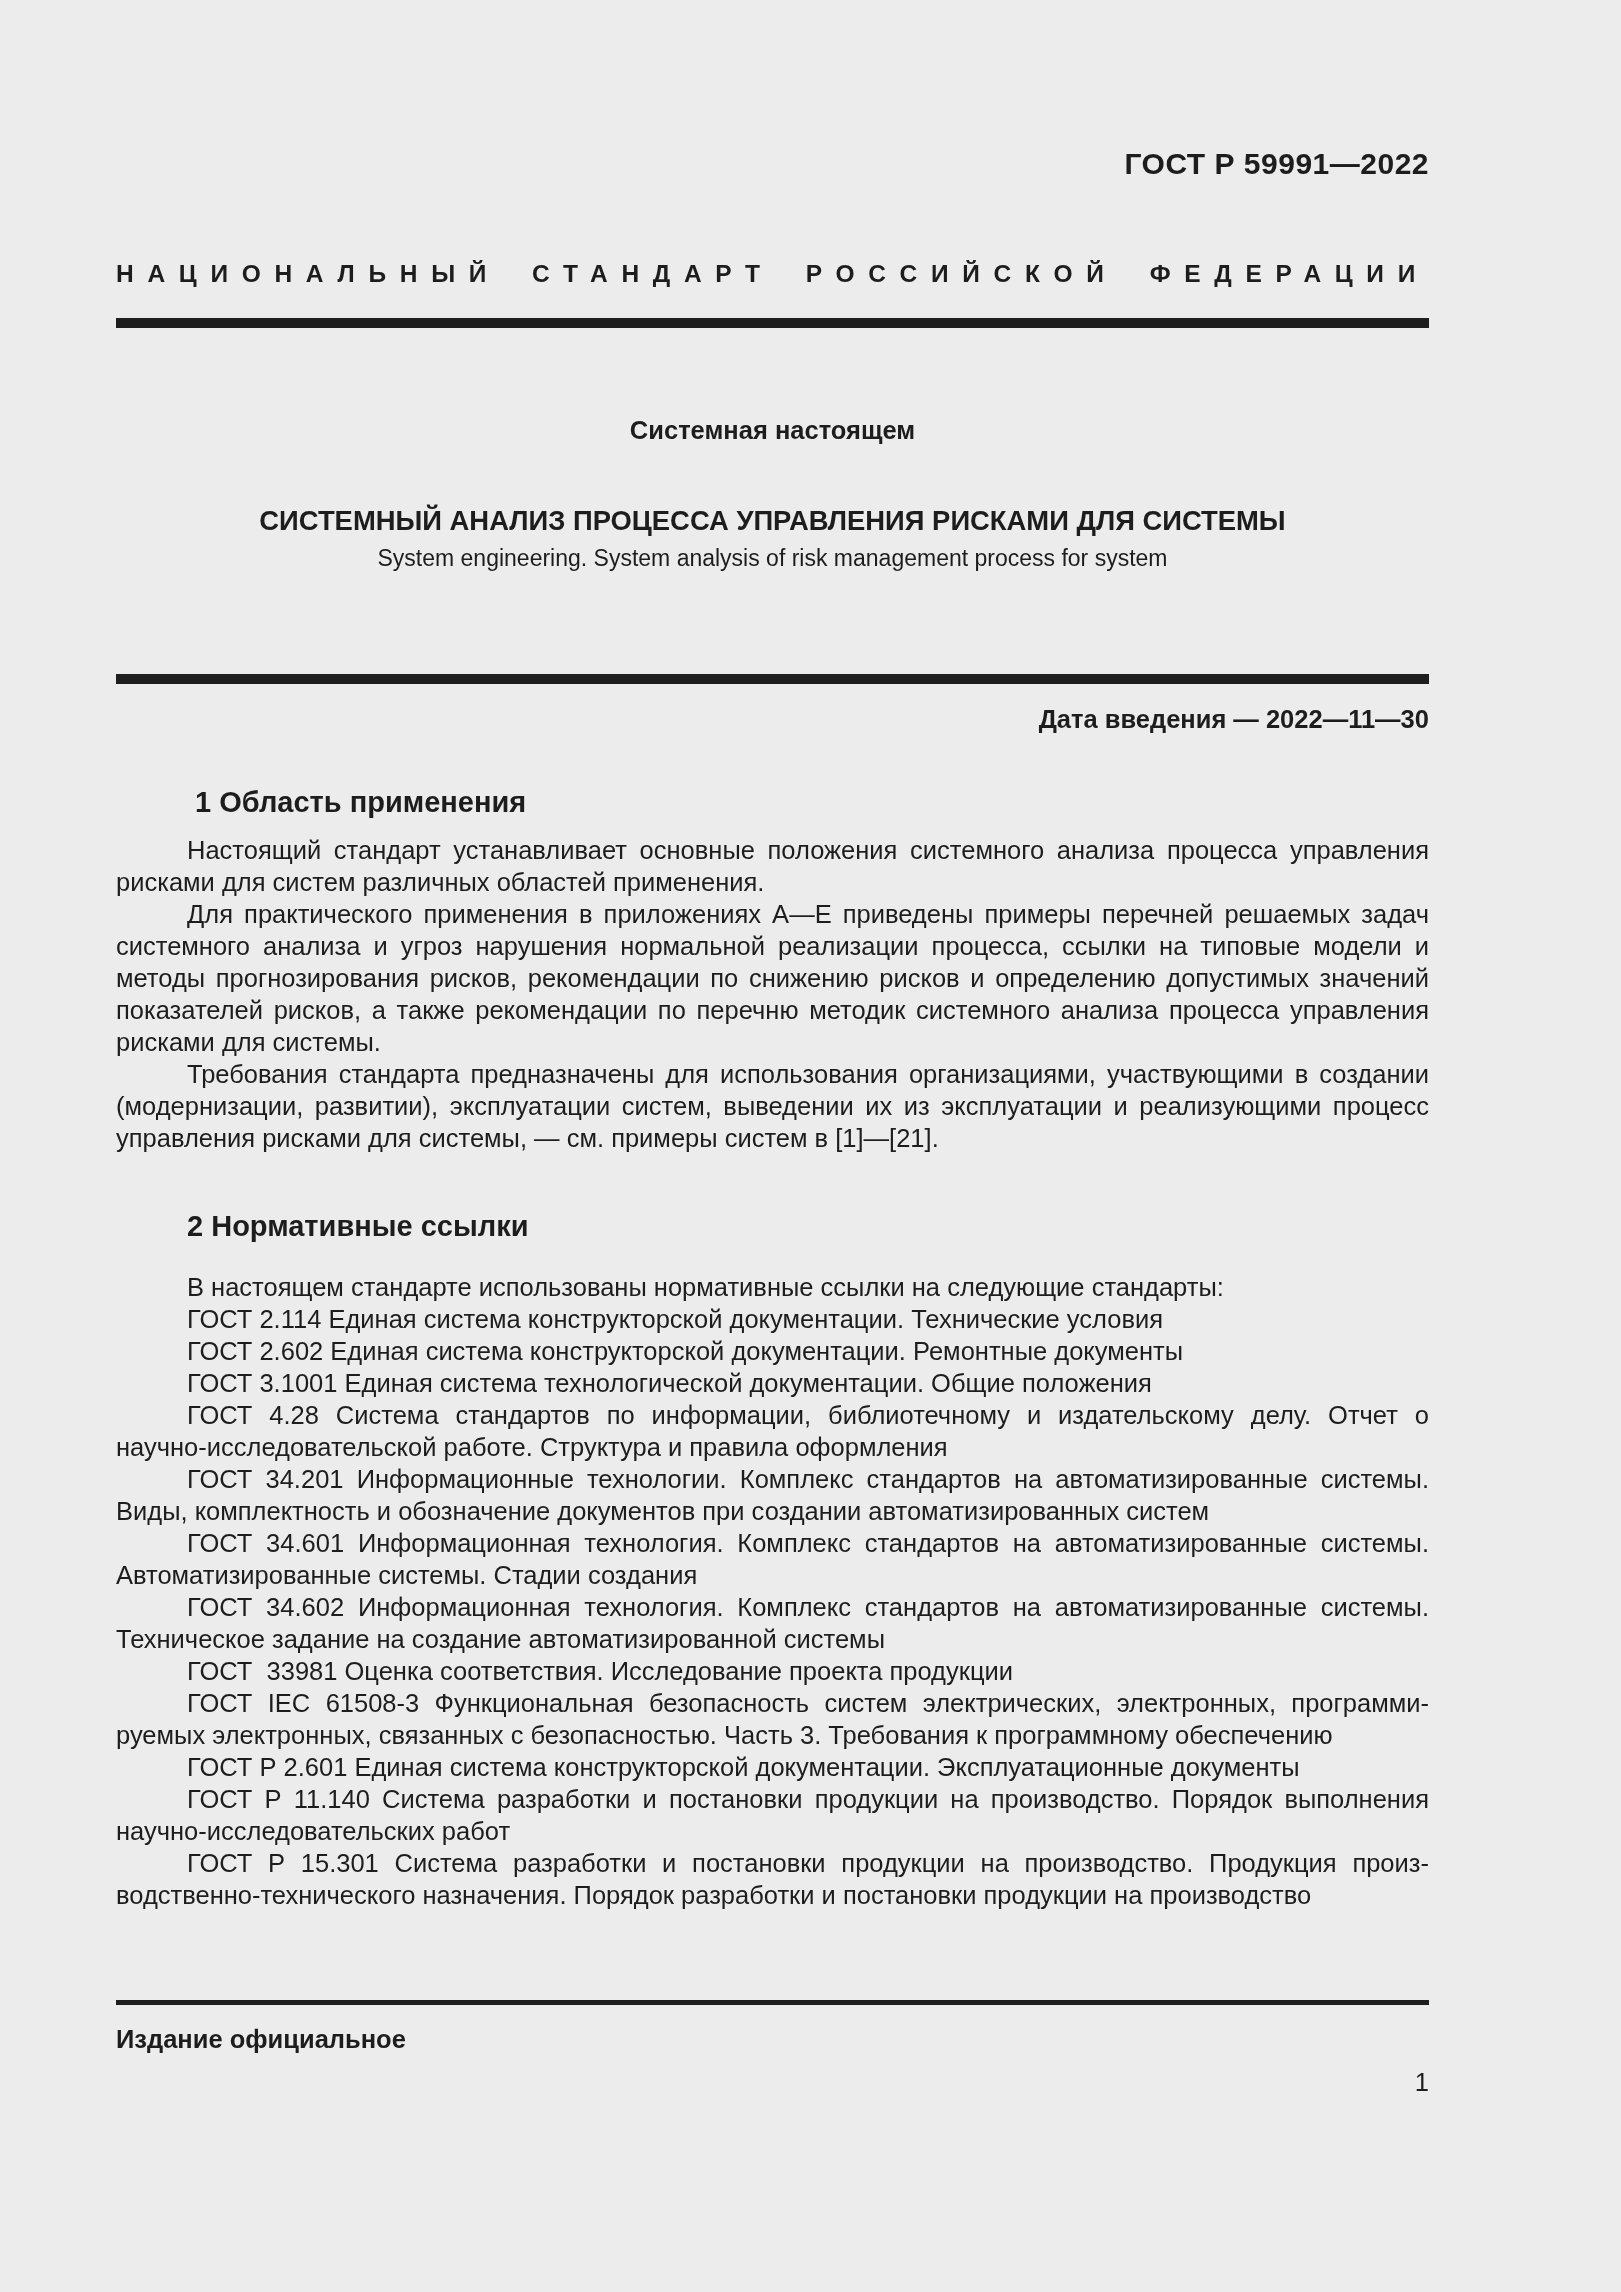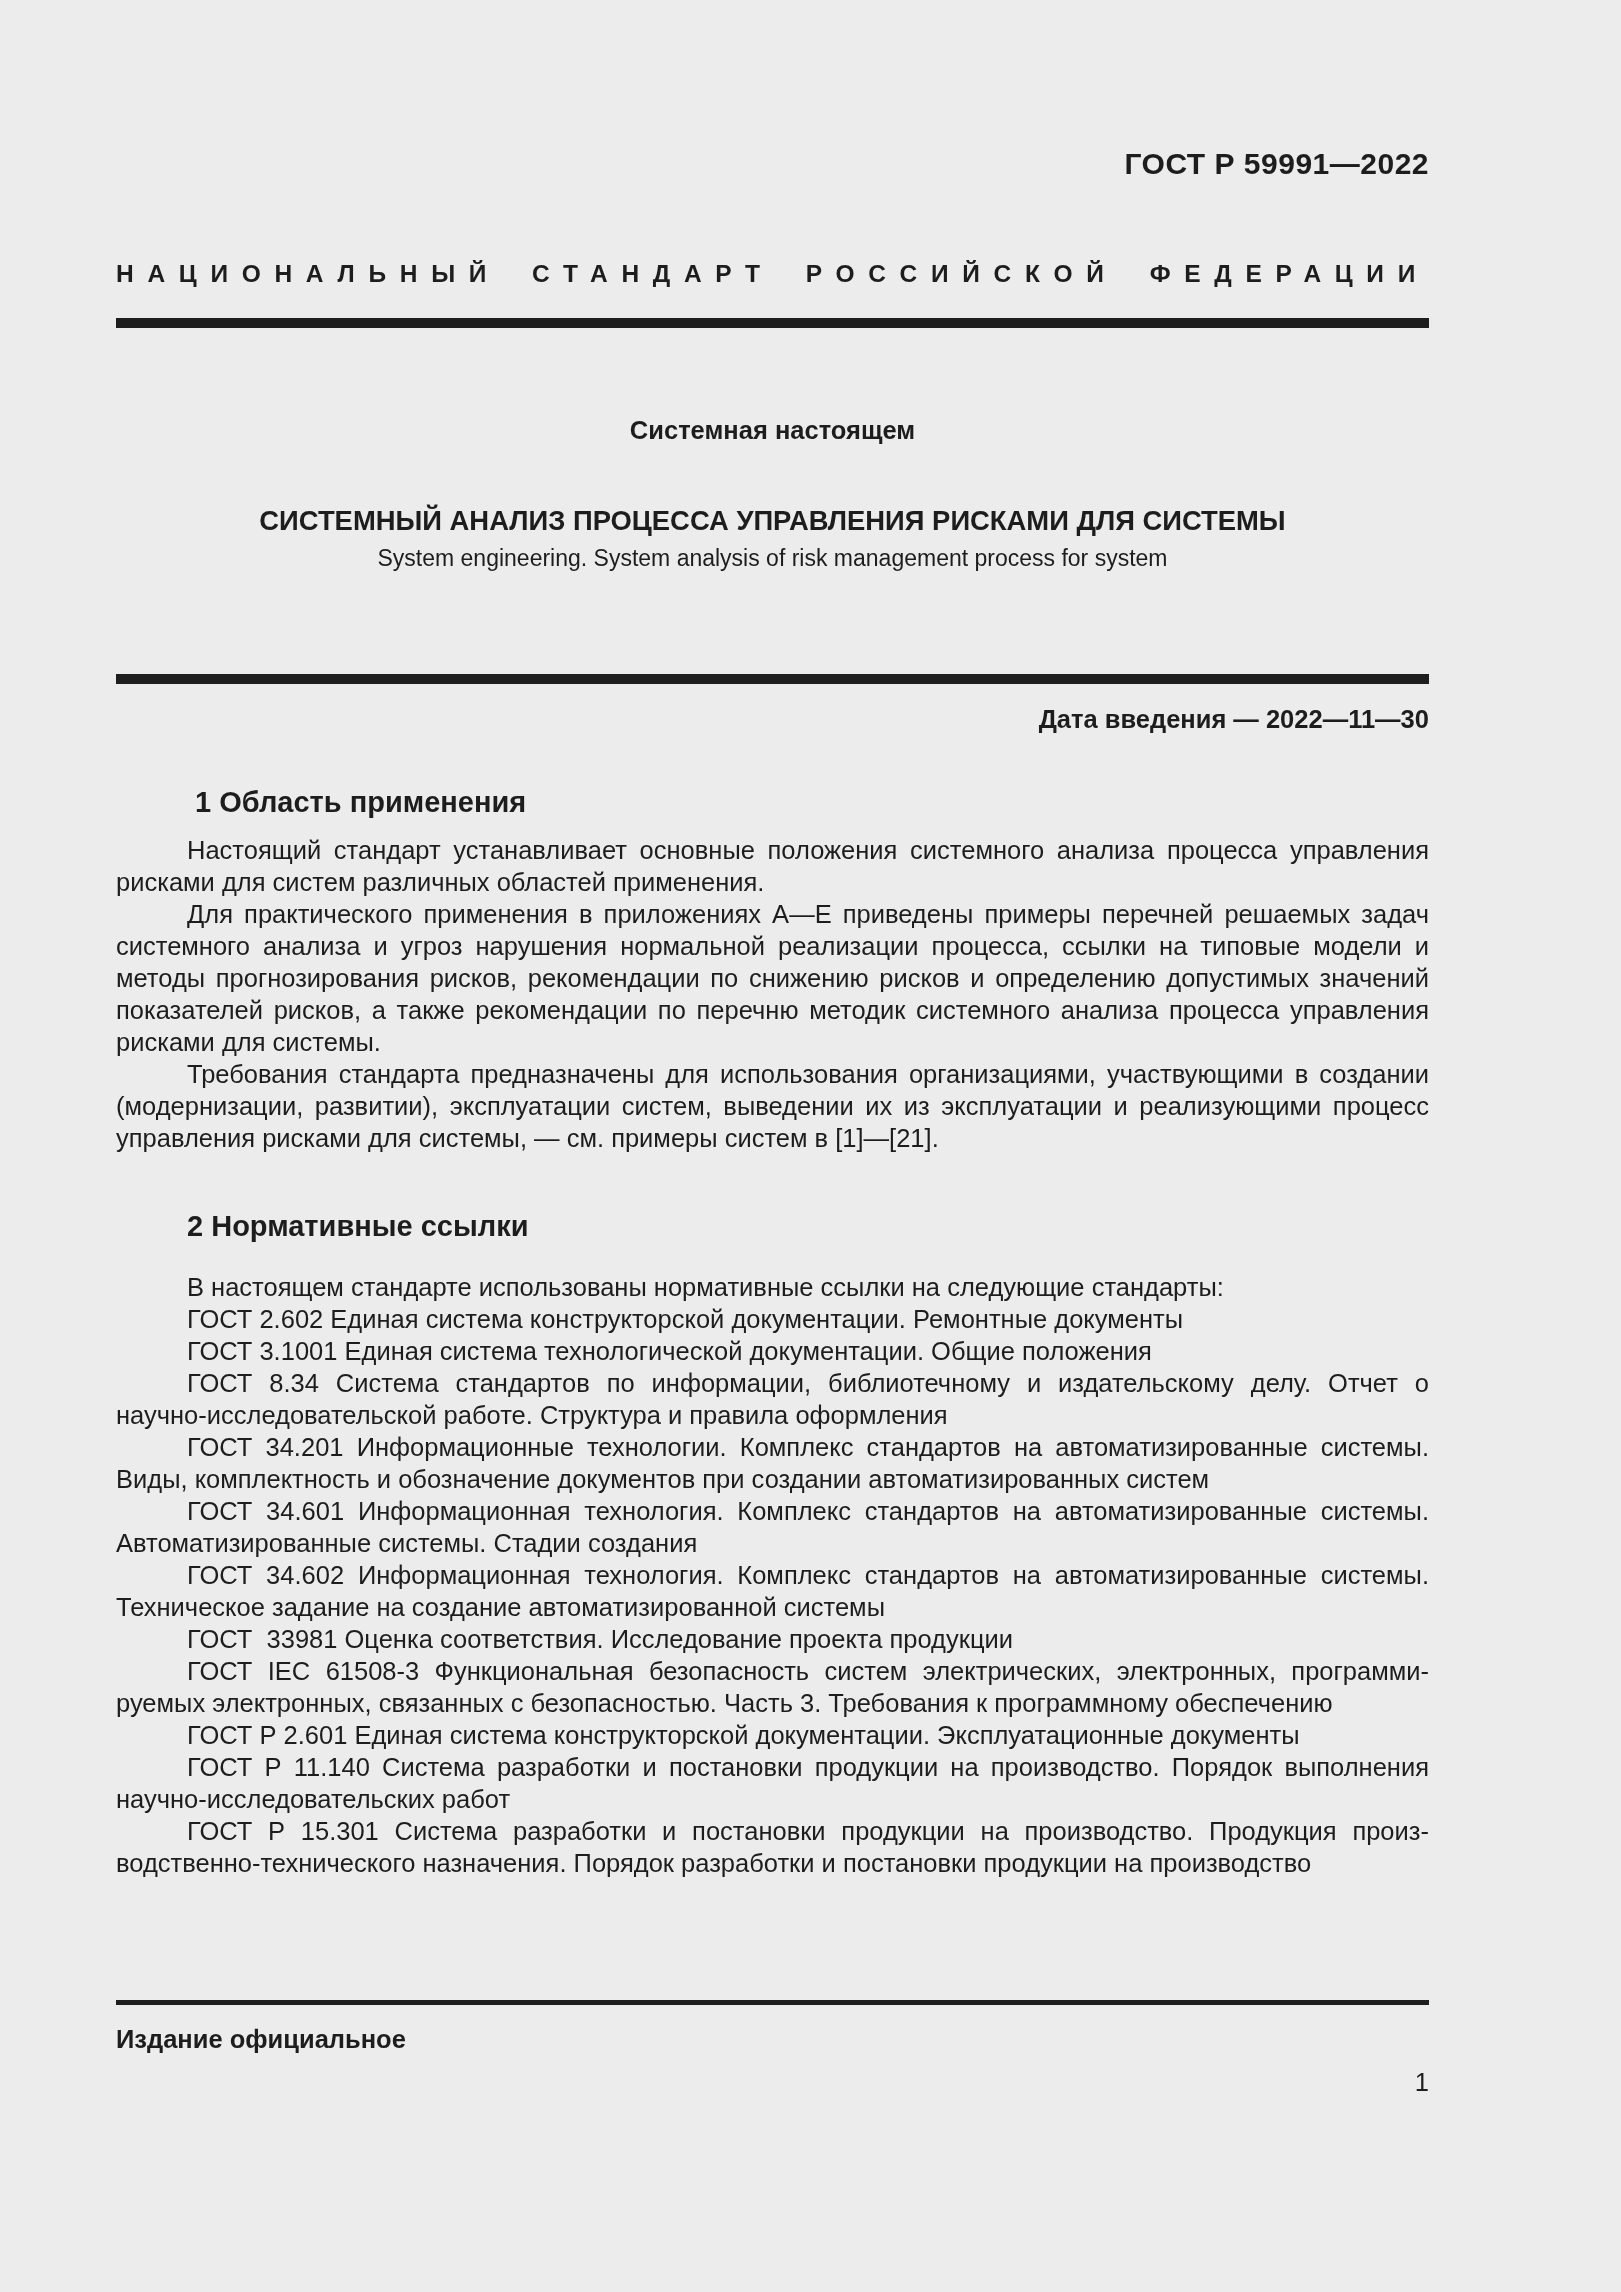--- a/index.html
+++ b/index.html
@@ -123,23 +123,24 @@
 <div class="abs content-col body-block body-1">
   <p>Настоящий стандарт устанавливает основные положения системного анализа процесса управле­ния рисками для систем различных областей применения.</p>
   <p>Для практического применения в приложениях А—Е приведены примеры перечней решаемых задач системного анализа и угроз нарушения нормальной реализации процесса, ссылки на типовые модели и методы прогнозирования рисков, рекомендации по снижению рисков и определению допу­стимых значений показателей рисков, а также рекомендации по перечню методик системного анализа процесса управления рисками для системы.</p>
   <p>Требования стандарта предназначены для использования организациями, участвующими в соз­дании (модернизации, развитии), эксплуатации систем, выведении их из эксплуатации и реализующи­ми процесс управления рисками для системы, — см. примеры систем в [1]—[21].</p>
 </div>
 
 <h2 class="abs content-col section-heading heading-2" style="margin:0;">2 Нормативные ссылки</h2>
 
 <div class="abs content-col body-block body-2">
   <p>В настоящем стандарте использованы нормативные ссылки на следующие стандарты:</p>
+  <p>ГОСТ 2.114 Единая система конструкторской документации. Технические условия</p>
   <p>ГОСТ 2.602 Единая система конструкторской документации. Ремонтные документы</p>
   <p>ГОСТ 3.1001 Единая система технологической документации. Общие положения</p>
-  <p>ГОСТ 8.34 Система стандартов по информации, библиотечному и издательскому делу. Отчет о научно‑исследовательской работе. Структура и правила оформления</p>
+  <p>ГОСТ 4.28 Система стандартов по информации, библиотечному и издательскому делу. Отчет о научно‑исследовательской работе. Структура и правила оформления</p>
   <p>ГОСТ 34.201 Информационные технологии. Комплекс стандартов на автоматизированные системы. Виды, комплектность и обозначение документов при создании автоматизированных систем</p>
   <p>ГОСТ 34.601 Информационная технология. Комплекс стандартов на автоматизированные системы. Автоматизированные системы. Стадии создания</p>
   <p>ГОСТ 34.602 Информационная технология. Комплекс стандартов на автоматизированные системы. Техническое задание на создание автоматизированной системы</p>
   <p>ГОСТ&nbsp; 33981 Оценка соответствия. Исследование проекта продукции</p>
   <p>ГОСТ IEC 61508‑3 Функциональная безопасность систем электрических, электронных, программи­руемых электронных, связанных с безопасностью. Часть 3. Требования к программному обеспечению</p>
   <p>ГОСТ Р 2.601 Единая система конструкторской документации. Эксплуатационные документы</p>
   <p>ГОСТ Р 11.140 Система разработки и постановки продукции на производство. Порядок выполне­ния научно‑исследовательских работ</p>
   <p>ГОСТ Р 15.301 Система разработки и постановки продукции на производство. Продукция произ­водственно‑технического назначения. Порядок разработки и постановки продукции на производство</p>
 </div>
 

